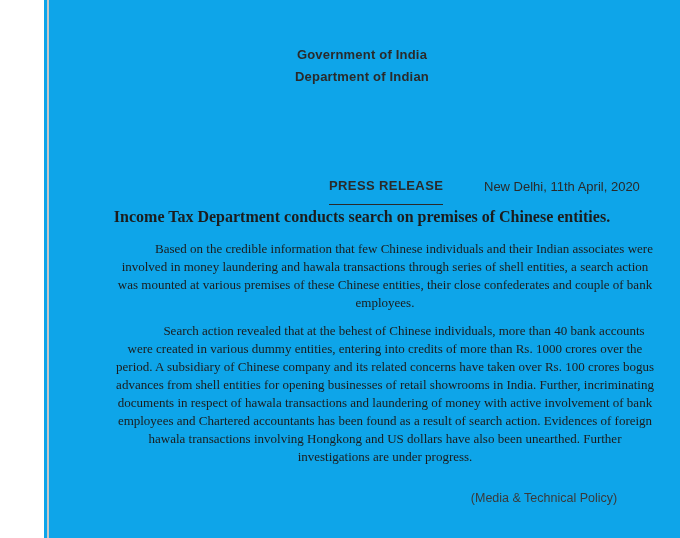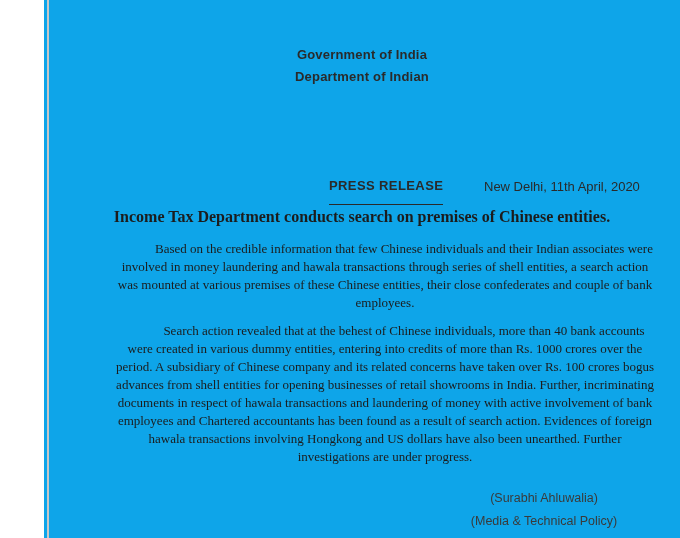--- a/index.html
+++ b/index.html
@@ -133,16 +133,15 @@
   </div>
 
   <h1 class="doc-title">Income Tax Department conducts search on premises of Chinese entities.</h1>
 
   <div class="body-text">
     <p class="para">Based on the credible information that few Chinese individuals and their Indian associates were involved in money laundering and hawala transactions through series of shell entities, a search action was mounted at various premises of these Chinese entities, their close confederates and couple of bank employees.</p>
     <p class="para">Search action revealed that at the behest of Chinese individuals, more than 40 bank accounts were created in various dummy entities, entering into credits of more than Rs. 1000 crores over the period. A subsidiary of Chinese company and its related concerns have taken over Rs. 100 crores bogus advances from shell entities for opening businesses of retail showrooms in India. Further, incriminating documents in respect of hawala transactions and laundering of money with active involvement of bank employees and Chartered accountants has been found as a result of search action. Evidences of foreign hawala transactions involving Hongkong and US dollars have also been unearthed. Further investigations are under progress.</p>
   </div>
 
   <div class="signature">
-    <div>(Surabhi Ahluwalia)</div>
     <div>(Media &amp; Technical Policy)</div>
   </div>
 </div>
 
 </body></html>

